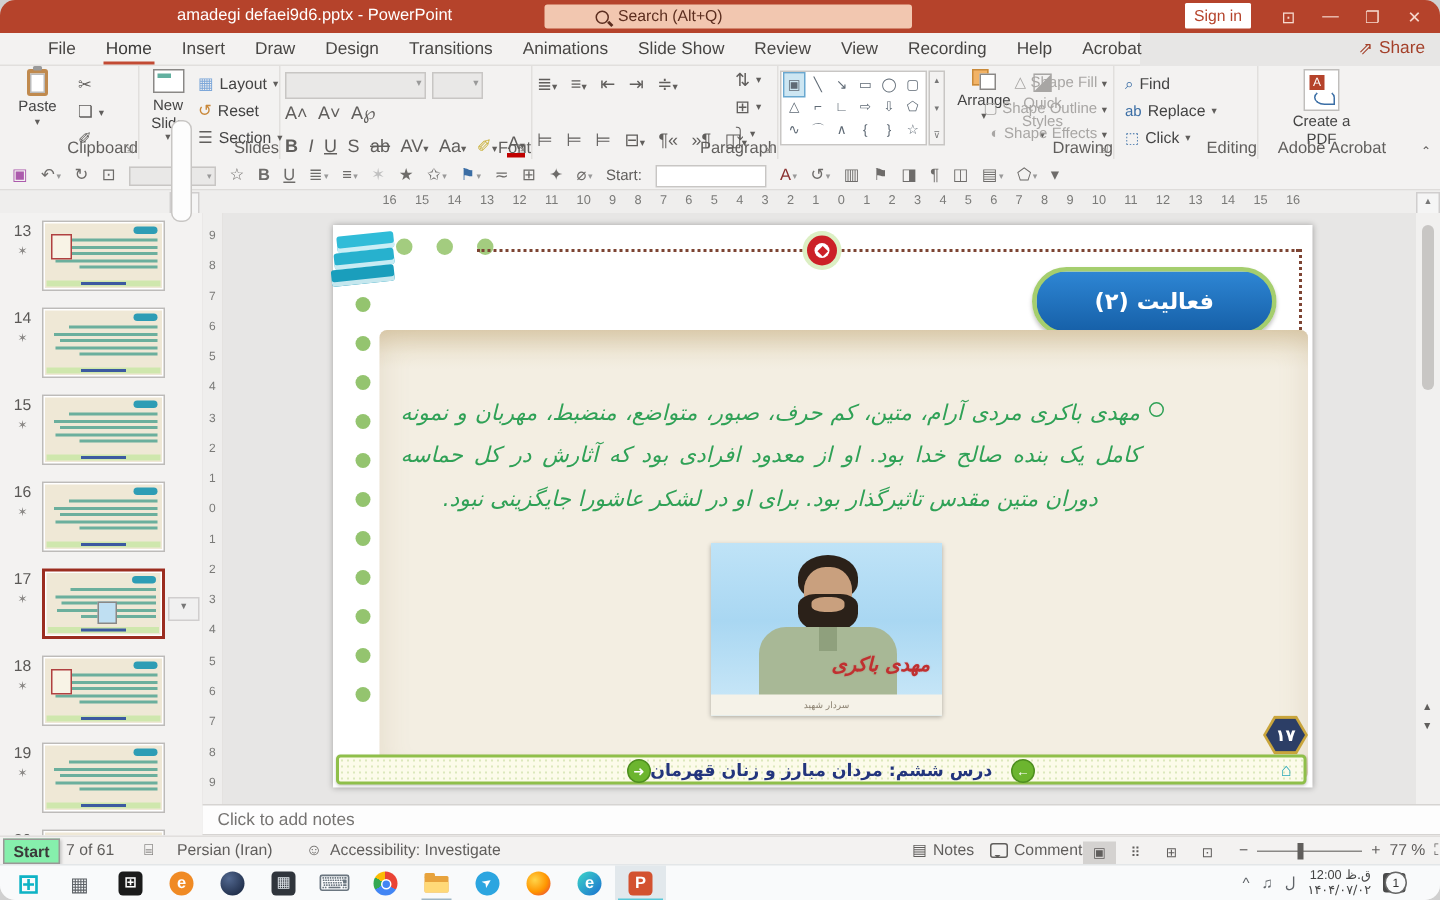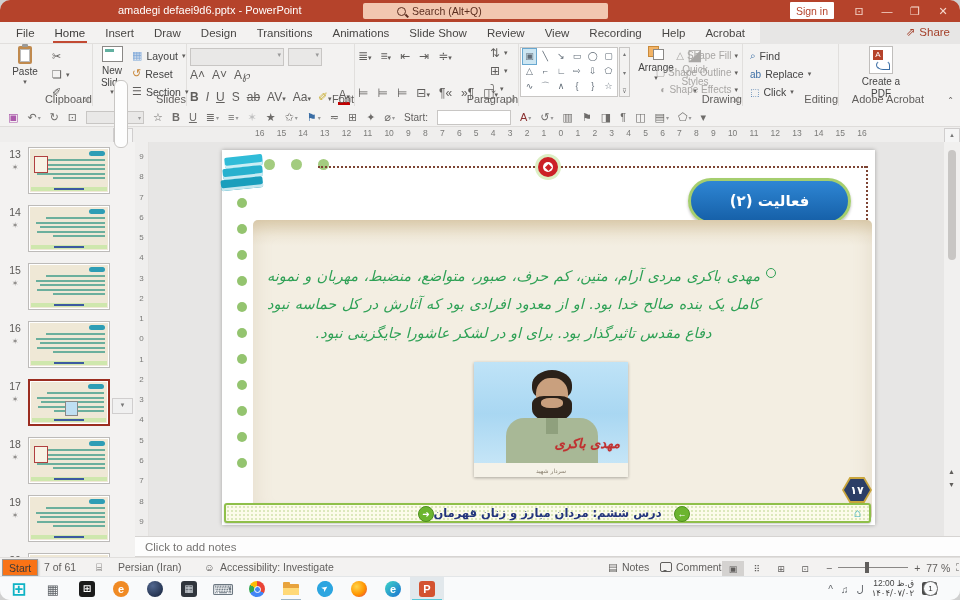--- a/index.html
+++ b/index.html
@@ -11,21 +11,21 @@
   #titlebar{left:0;top:0;width:960px;height:22px;background:#B5432B;color:#fff;}
   #tb-title{left:118px;top:4px;font-size:11px;color:#fff;white-space:nowrap;}
   #tb-search{left:363px;top:3px;width:245px;height:16px;background:#F2C7B0;border-radius:2px;display:flex;align-items:center;gap:6px;padding-left:34px;box-sizing:border-box;}
   .mag{width:7px;height:7px;border:1.5px solid #5C2E1F;border-radius:50%;position:relative;display:inline-block;}
   .mag::after{content:"";position:absolute;width:4px;height:1.5px;background:#5C2E1F;transform:rotate(45deg);right:-4px;bottom:-2px;}
   #tb-search span{font-size:10.5px;color:#5C2E1F;}
   #tb-signin{left:790px;top:2px;width:44px;height:17px;background:#fff;color:#B5432B;font-size:10.5px;display:flex;align-items:center;justify-content:center;border-radius:1px;}
   .winbtn{top:0;width:28px;height:22px;color:#F6D9CE;font-size:11px;display:flex;align-items:center;justify-content:center;}
   
   
-  #tabsrow{left:0;top:22px;width:760px;height:22px;background:#F3F2F1;border-bottom:1px solid #E1DFDD;display:flex;align-items:stretch;padding-left:6px;box-sizing:border-box;}
+  #tabsrow{left:0;top:22px;width:760px;height:22px;background:#F3F2F1;border-bottom:1px solid #E1DFDD;display:flex;align-items:stretch;padding-left:22px;box-sizing:border-box;}
   .tab{padding:0 10px;font-size:11.5px;color:#484644;display:flex;align-items:center;position:relative;white-space:nowrap;}
   .tab.active{color:#3b3a39;font-weight:normal;}
   .tab.active::after{content:"";position:absolute;left:8px;right:8px;bottom:0;height:2.5px;background:#C24A33;}
   #share-btn{position:absolute;right:10px;top:25px;font-size:11.5px;color:#A4402A;display:flex;align-items:center;gap:4px;}
 
   
   #ribbon{left:0;top:44px;width:960px;height:64px;background:#F3F2F1;border-bottom:1px solid #D2D0CE;}
   .rgroup{position:absolute;top:0;height:62px;border-right:1px solid #E1DFDD;}
   .glabel{position:absolute;bottom:1px;left:0;right:0;text-align:right;font-size:11px;color:#605E5C;}
   .launcher{position:absolute;bottom:2px;right:3px;font-size:8px;color:#8A8886;}
@@ -138,21 +138,21 @@
   #footer-text{left:0;right:0;top:1px;text-align:center;font-size:11.5px;font-weight:bold;color:#23357D;direction:rtl;font-family:"DejaVu Sans",sans-serif;}
   .navcircle{top:1px;width:14px;height:14px;border-radius:50%;background:#6CB52F;border:1px solid #4E8F1F;color:#fff;font-size:9px;display:flex;align-items:center;justify-content:center;}
   #home-icon{right:8px;top:1px;font-size:12px;color:#2BA8B8;}
 
   
   #notespane{left:135px;top:536px;width:825px;height:21px;background:#FDFDFD;border-top:1px solid #D6D4D2;border-bottom:1px solid #D6D4D2;display:flex;align-items:center;padding-left:10px;box-sizing:border-box;}
   #notespane span{font-size:11.5px;color:#767472;}
 
   
   #statusbar{left:0;top:557px;width:960px;height:19px;background:#F3F2F1;border-top:1px solid #E1DFDD;font-size:10.5px;color:#605E5C;}
-  #start-tip{left:2px;top:1px;height:15px;background:#f97316;border:1px solid #9a9896;box-shadow:1px 1px 2px rgba(0,0,0,.2);display:flex;align-items:center;padding:0 6px;font-size:10.5px;color:#3b3a39;}
+  #start-tip{left:2px;top:1px;height:15px;background:#86efac;border:1px solid #9a9896;box-shadow:1px 1px 2px rgba(0,0,0,.2);display:flex;align-items:center;padding:0 6px;font-size:10.5px;color:#3b3a39;font-weight:bold;}
   .sb-item{top:3px;white-space:nowrap;}
   .sb-right{top:3px;display:flex;align-items:center;gap:4px;white-space:nowrap;}
   .viewbtn{width:22px;height:15px;display:flex;align-items:center;justify-content:center;font-size:9px;color:#605E5C;}
   .viewbtn.sel{background:#D4D2D0;}
   #zoomtrack{width:70px;height:1px;background:#8A8886;position:relative;}
   #zoomthumb{position:absolute;left:39%;top:-5px;width:4px;height:11px;background:#605E5C;}
   .bubble{width:10px;height:8px;border:1px solid #605E5C;border-radius:2px;position:relative;display:inline-block;}
   .bubble::after{content:"";position:absolute;left:2px;bottom:-3px;border:2px solid transparent;border-top-color:#605E5C;}
 
   
@@ -745,21 +745,21 @@
           <i></i>
           <i></i>
         </div>
       <div id="dotline-top" class="abs"></div>
       <div id="dotline-right" class="abs"></div>
       <div id="emblem" class="abs"></div>
       <div id="title-pill" class="abs fa">فعالیت (۲)</div>
 
       <div id="paper" class="abs">
         <div id="body-bullet" class="abs"></div>
-        <div id="body-text" class="abs">مهدی باکری مردی آرام، متین، کم حرف، صبور، متواضع، منضبط، مهربان و نمونه کامل یک بنده صالح خدا بود. او از معدود افرادی بود که آثارش در کل حماسه نبود دفاع مقدس تاثیرگذار بود. برای او در لشکر عاشورا جایگزینی نبود.</div>
+        <div id="body-text" class="abs">مهدی باکری مردی آرام، متین، کم حرف، صبور، متواضع، منضبط، مهربان و نمونه کامل یک بنده صالح خدا بود. او از معدود افرادی بود که آثارش در کل حماسه دوران متین مقدس تاثیرگذار بود. برای او در لشکر عاشورا جایگزینی نبود.</div>
         <div id="photo" class="abs">
           <div class="p-hair"></div>
           <div class="p-face"></div>
           <div class="p-beard"></div>
           <div class="p-shirt"></div>
           <div class="p-cap">مهدی باکری</div>
           <div class="p-strip">سردار شهید</div>
         </div>
       </div>
 

